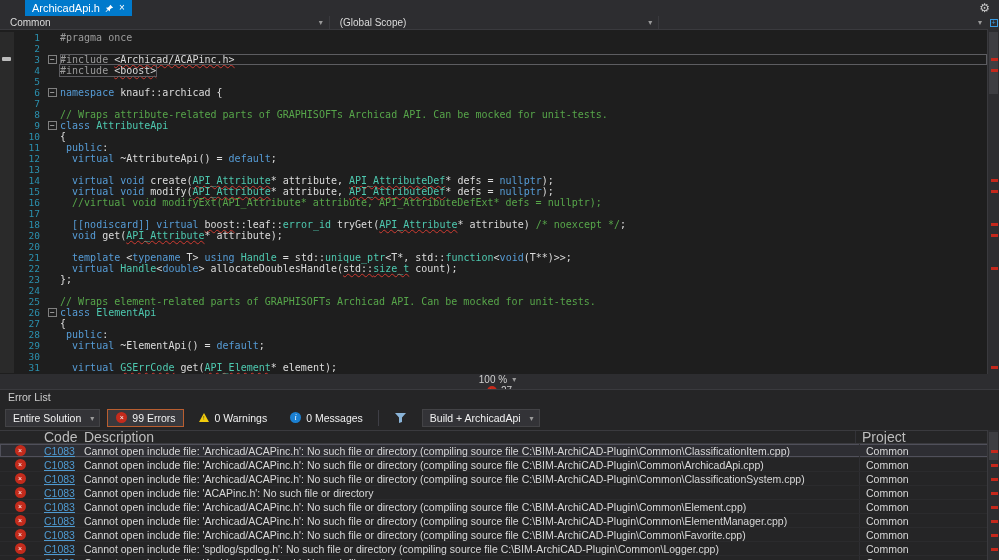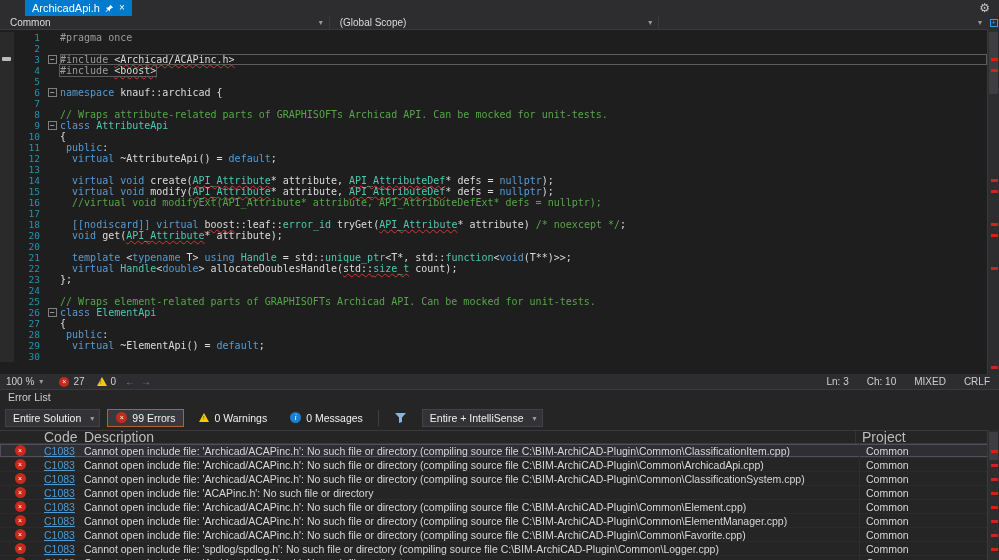--- a/index.html
+++ b/index.html
@@ -48,21 +48,21 @@
   .tx { color:#dcdcdc; }
   .er { text-decoration-line:underline; text-decoration-style:wavy; text-decoration-color:#cf3b31;
         text-decoration-thickness:1px; text-underline-offset:1px; }
   
   .v-scroll { position:absolute; top:30px; right:0; width:12px; height:344px; background:#2d2d30;
               border-left:1px solid #3a3a3e; }
   .v-thumb { position:absolute; left:1px; right:1px; top:2px; height:62px; background:#3e3e42; }
   .mark-err { position:absolute; right:1px; width:7px; height:3px; background:#c4281c; }
   
   .edit-status { position:absolute; top:374px; left:0; width:999px; height:15px; background:#2d2d30;
-                 display:flex; align-items:center; font-size:10px; color:#d0d0d0; }
+                 display:flex; align-items:center; font-size:10px; color:#d0d0d0;flex-direction:column; }
   .zoom { display:flex; align-items:center; gap:5px; padding:0 10px 0 6px; height:100%; }
   .s-group { display:flex; align-items:center; gap:4px; padding:0 6px; }
   .circ-err { width:10px; height:10px; border-radius:50%; background:#c42b1c; color:#fff; font-size:7px;
               line-height:10px; text-align:center; flex:none; }
   .tri-warn { width:0; height:0; border-left:5px solid transparent; border-right:5px solid transparent;
               border-bottom:9px solid #f2cc0c; position:relative; flex:none; }
   .tri-warn i { position:absolute; left:-1.5px; top:2px; font-style:normal; font-size:6px; color:#2d2d30; }
   .s-arrow { color:#3b99d8; font-size:10px; padding:0 3px; }
   .s-right { margin-left:auto; display:flex; align-items:center; gap:0; }
   .s-right span { padding:0 9px; }
@@ -163,20 +163,21 @@
         <div class="code-line"><span class="bp"></span><span class="ln">21</span><span class="fold"></span><span class="code-area"><span class="tok tx">  </span><span class="tok kw">template</span><span class="tok tx"> &lt;</span><span class="tok kw">typename</span><span class="tok tx"> T&gt; </span><span class="tok kw">using</span><span class="tok tx"> </span><span class="tok ty">Handle</span><span class="tok tx"> = std::</span><span class="tok ty">unique_ptr</span><span class="tok tx">&lt;T*, std::</span><span class="tok ty">function</span><span class="tok tx">&lt;</span><span class="tok kw">void</span><span class="tok tx">(T**)&gt;&gt;;</span></span></div>
         <div class="code-line"><span class="bp"></span><span class="ln">22</span><span class="fold"></span><span class="code-area"><span class="tok tx">  </span><span class="tok kw">virtual</span><span class="tok tx"> </span><span class="tok ty">Handle</span><span class="tok tx">&lt;</span><span class="tok kw">double</span><span class="tok tx">&gt; allocateDoublesHandle(</span><span class="tok tx er">std::</span><span class="tok ty er">size_t</span><span class="tok tx"> count);</span></span></div>
         <div class="code-line"><span class="bp"></span><span class="ln">23</span><span class="fold"></span><span class="code-area"><span class="tok tx">};</span></span></div>
         <div class="code-line"><span class="bp"></span><span class="ln">24</span><span class="fold"></span><span class="code-area"></span></div>
         <div class="code-line"><span class="bp"></span><span class="ln">25</span><span class="fold"></span><span class="code-area"><span class="tok cm">// Wraps element-related parts of GRAPHISOFTs Archicad API. Can be mocked for unit-tests.</span></span></div>
         <div class="code-line"><span class="bp"></span><span class="ln">26</span><span class="fold"><span class="box">−</span></span><span class="code-area"><span class="tok kw">class </span><span class="tok ty">ElementApi</span></span></div>
         <div class="code-line"><span class="bp"></span><span class="ln">27</span><span class="fold"></span><span class="code-area"><span class="tok tx">{</span></span></div>
         <div class="code-line"><span class="bp"></span><span class="ln">28</span><span class="fold"></span><span class="code-area"><span class="tok tx"> </span><span class="tok kw">public</span><span class="tok tx">:</span></span></div>
         <div class="code-line"><span class="bp"></span><span class="ln">29</span><span class="fold"></span><span class="code-area"><span class="tok tx">  </span><span class="tok kw">virtual</span><span class="tok tx"> ~ElementApi() = </span><span class="tok kw">default</span><span class="tok tx">;</span></span></div>
         <div class="code-line"><span class="bp"></span><span class="ln">30</span><span class="fold"></span><span class="code-area"></span></div>
+        <div class="code-line"><span class="bp"></span><span class="ln">31</span><span class="fold"></span><span class="code-area"><span class="tok tx">  </span><span class="tok kw">virtual</span><span class="tok tx"> </span><span class="tok ty er">GSErrCode</span><span class="tok tx"> get(</span><span class="tok ty er">API_Element</span><span class="tok tx">* element);</span></span></div>
       </div>
   </div>
 
   <div class="v-scroll" id="v-scroll">
     <div class="v-thumb"></div>
   <div class="mark-err" style="top: 28px;"></div>
       <div class="mark-err" style="top: 39px;"></div>
       <div class="mark-err" style="top: 149px;"></div>
       <div class="mark-err" style="top: 160px;"></div>
       <div class="mark-err" style="top: 193px;"></div>
@@ -232,21 +233,21 @@
         <span class="circ-info">i</span>
         <span>0 Messages</span>
       </div>
       <div class="el-sep"></div>
       <div class="tgl">
         <svg width="13" height="12" viewBox="0 0 13 12">
             <path d="M1 1h11L8 5.5V10L5 11V5.5L1 1z" fill="#8ab4d8"></path>
           </svg>
       </div>
       <div class="dd">
-        <span>Entire + IntelliSense</span>
+        <span>Build + ArchicadApi</span>
         <span class="caret">▾</span>
       </div>
     </div>
 
     <div class="el-header">
       <span class="col-icon"></span>
       <span class="col-code">Code</span>
       <span class="col-desc">Description</span>
       <span class="col-proj">Project</span>
     </div>

